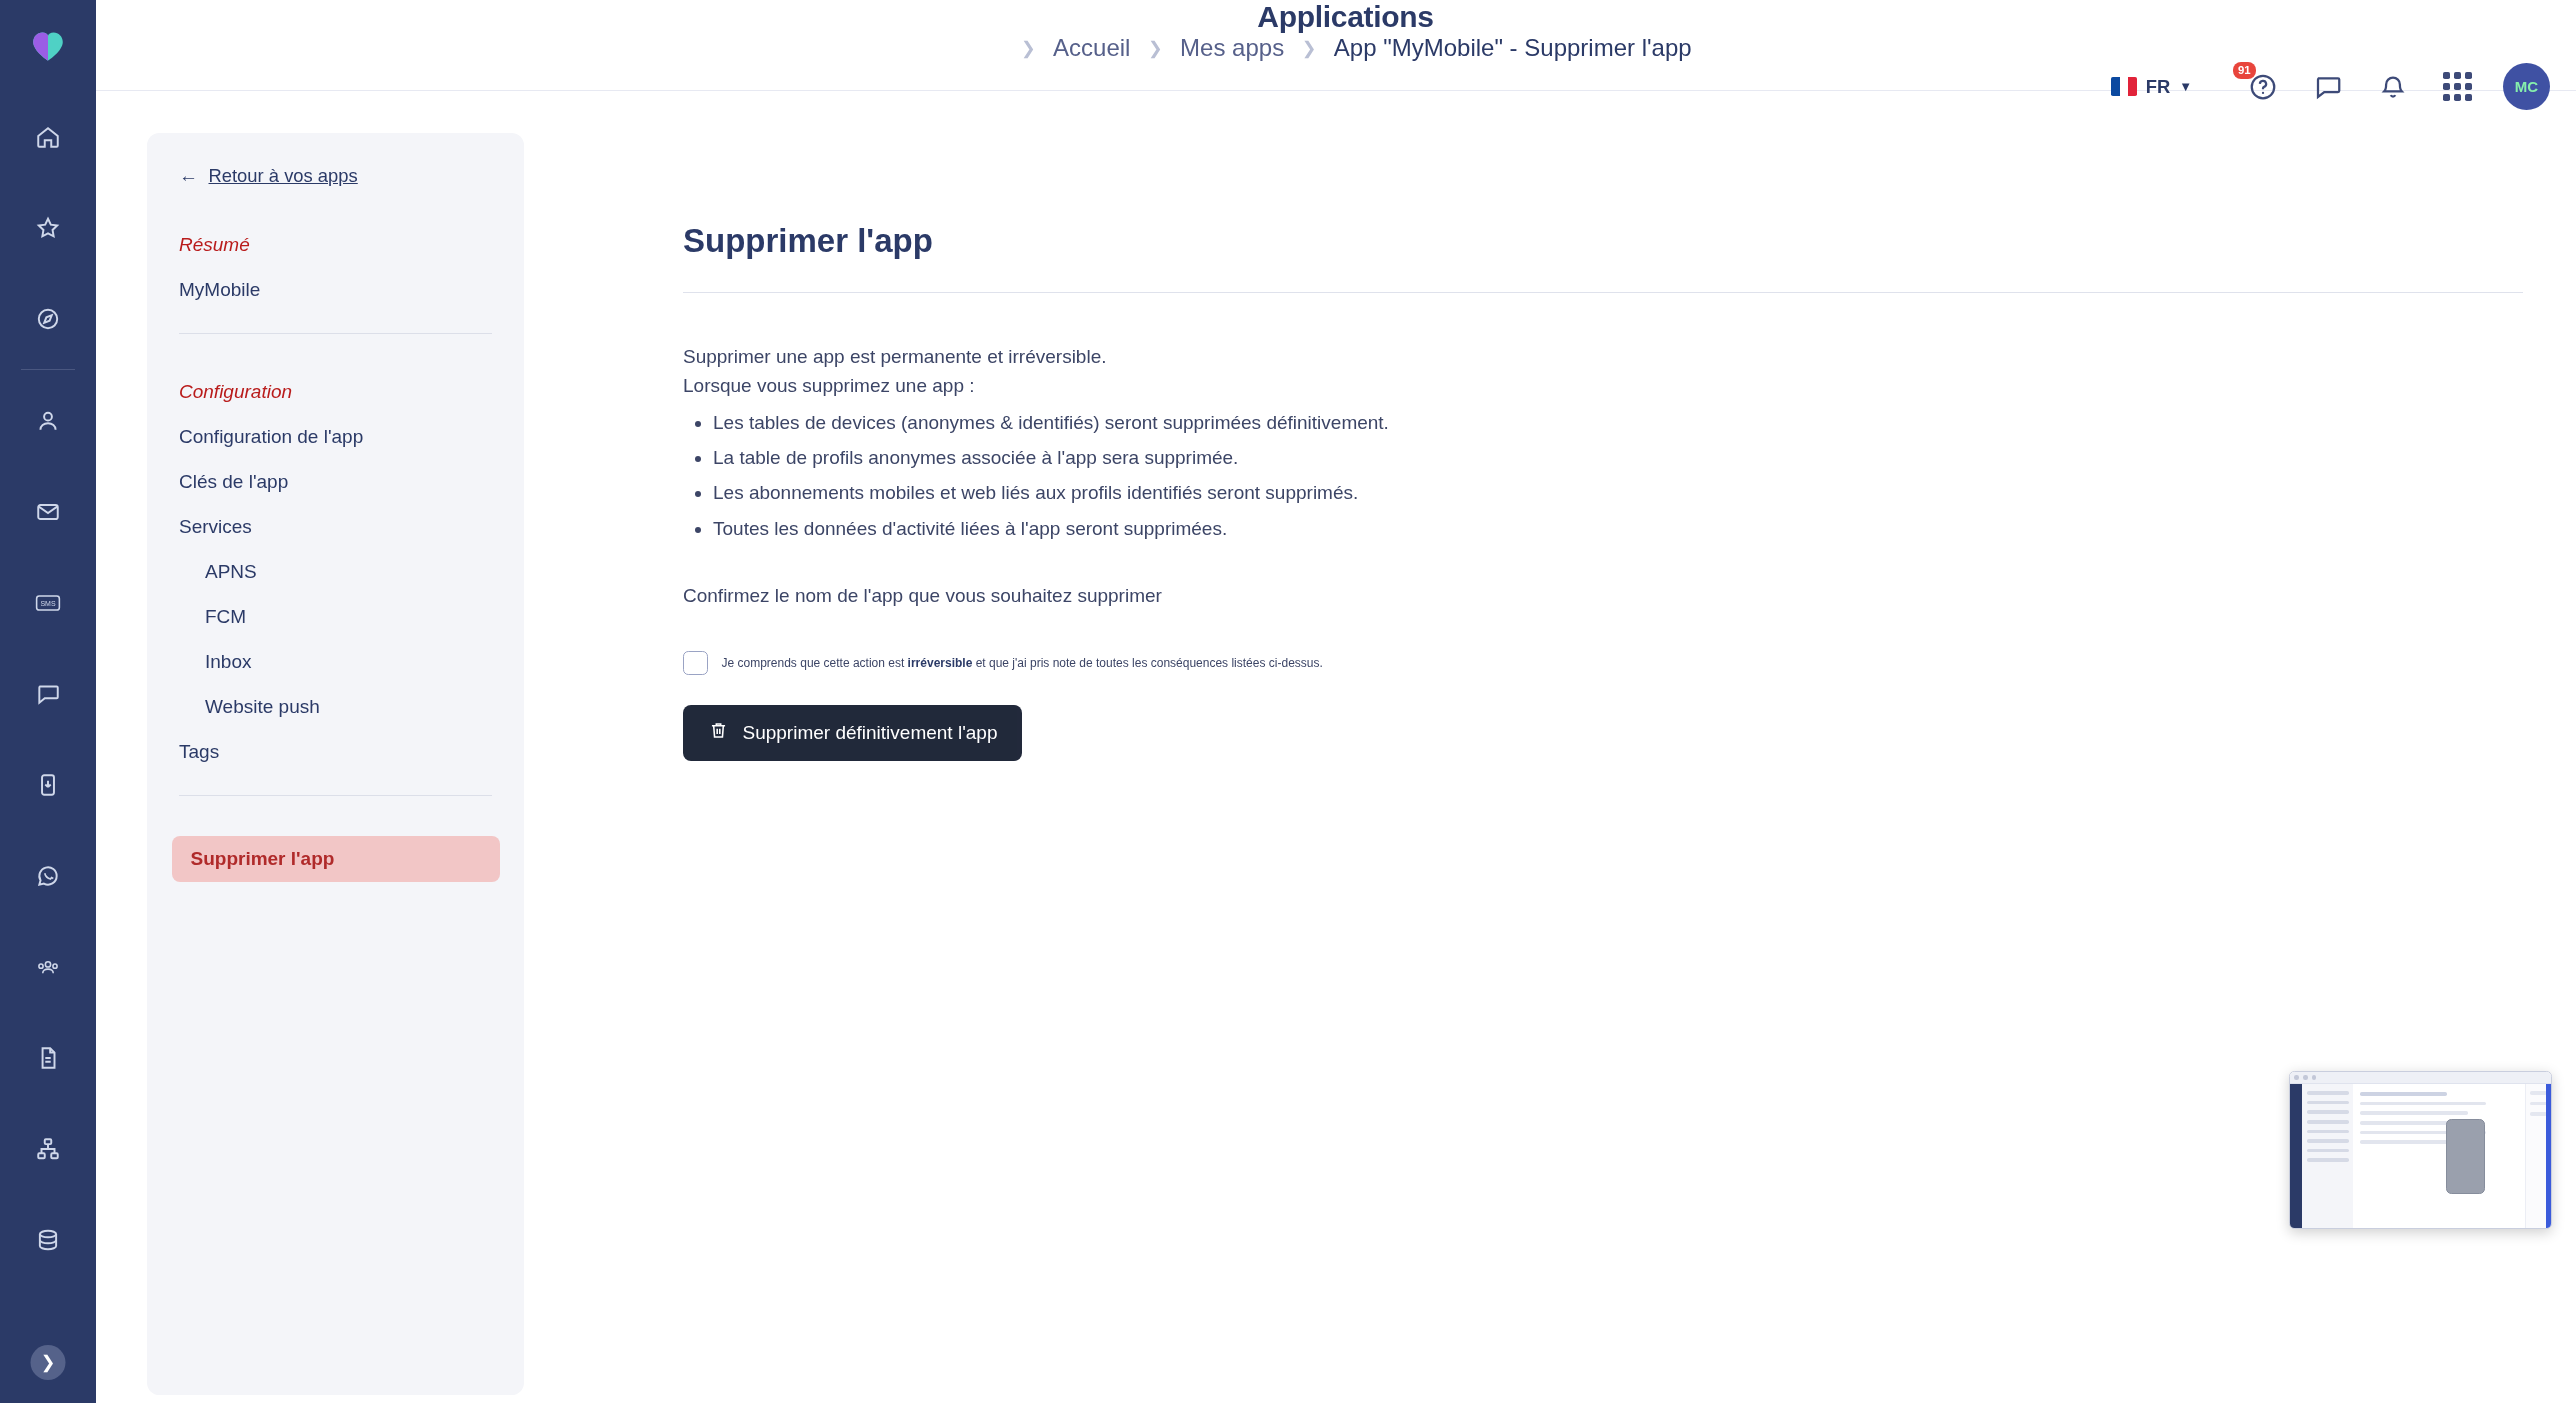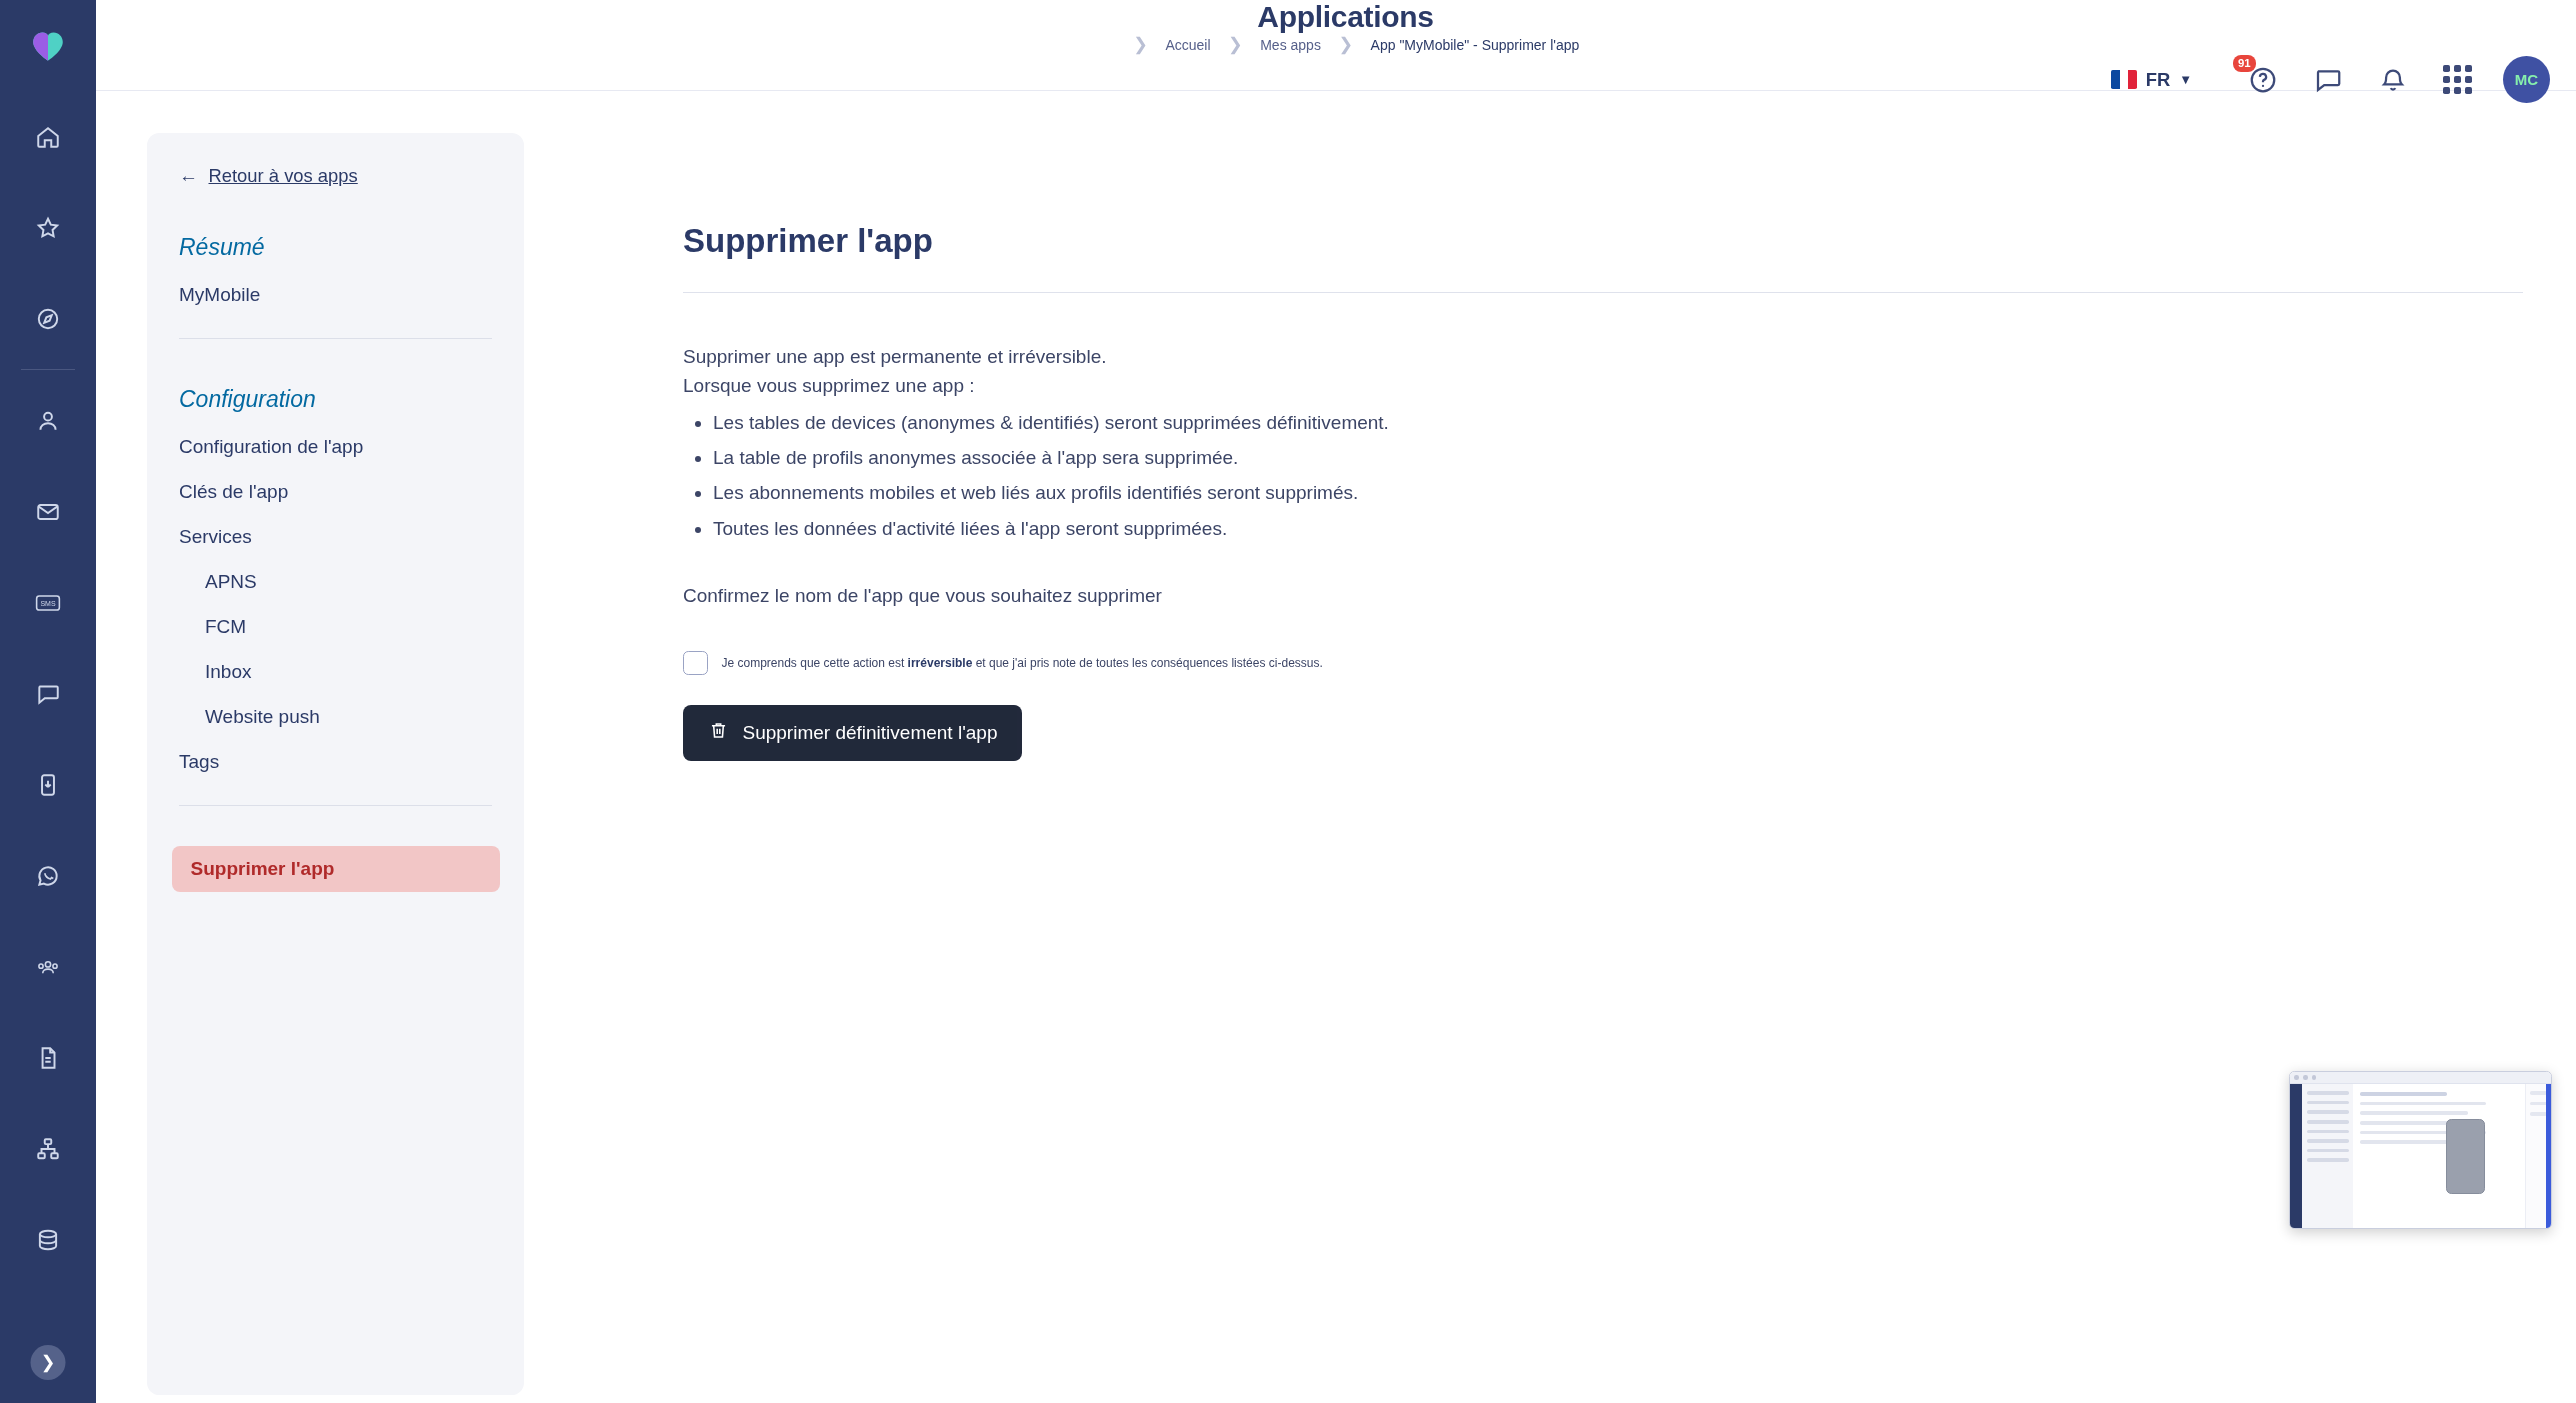--- a/index.html
+++ b/index.html
@@ -51,21 +51,21 @@
     display: flex; align-items: center;
     z-index: 15;
     flex-direction: column;
   }
   #app-title {
     font-size: 30px; font-weight: bold; color: #2b3a67;
     margin-left: 19px; letter-spacing: -0.3px;
   }
   .crumb-sep { color: #b9bfd4; font-size: 17.5px; margin: 0 17.5px; }
   .crumb {
-    font-size: 14px; color: #56608a; cursor: pointer; white-space: nowrap;
+    font-size: 24px; color: #56608a; cursor: pointer; white-space: nowrap;
   }
   .crumb.current { color: #2b3a67; }
   #crumbs { display: flex; align-items: center; margin-left: 23px; }
 
   #topright {
     margin-left: auto; display: flex; align-items: center; padding-right: 26px;
   }
   #lang {
     display: flex; align-items: center; gap: 8.8px; cursor: pointer; margin-right: 30px;
   }
@@ -111,21 +111,21 @@
     border-radius: 12.3px;
     padding: 32px 0 0 0;
   }
   #back {
     display: flex; align-items: center; gap: 10.5px;
     margin: 0 0 0 32px; color: #2b3a67; font-size: 18.4px; cursor: pointer;
   }
   #back .arr { font-size: 19px; }
   #back .txt { text-decoration: underline; }
   .side-group-title {
-    margin: 47px 0 0 32px; font-size: 23px; color: #0369a1; font-style: italic;
+    margin: 47px 0 0 32px; font-size: 19px; color: #b91c1c; font-style: italic;
   }
   .side-item {
     margin: 23px 0 0 32px; font-size: 19px; color: #2b3a67; cursor: pointer;
   }
   .side-item.sub { margin-left: 58px; }
   .side-divider {
     height: 0.9px; background: #dcdfe9; margin: 32px 32px 0 32px;
   }
   #danger-item {
     margin: 40px 24.5px 0 24.5px; padding: 12.3px 19px;

